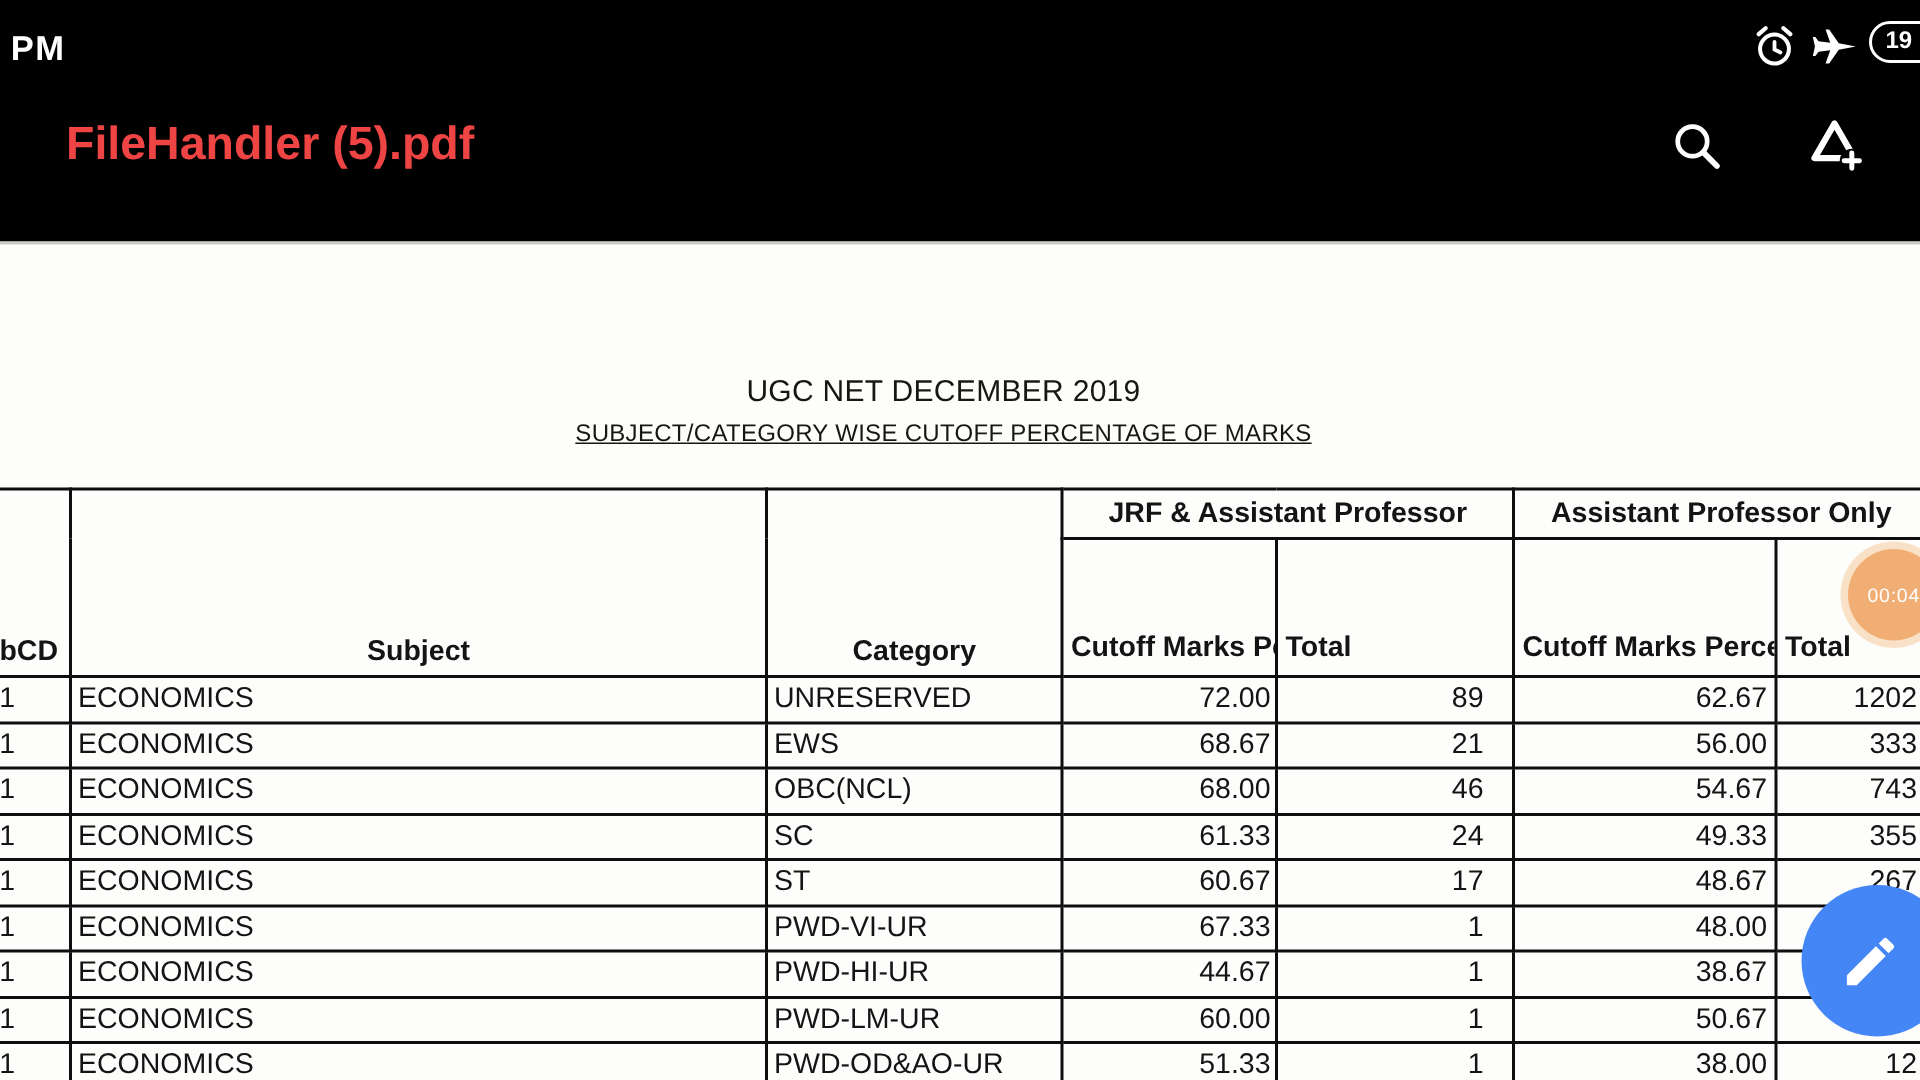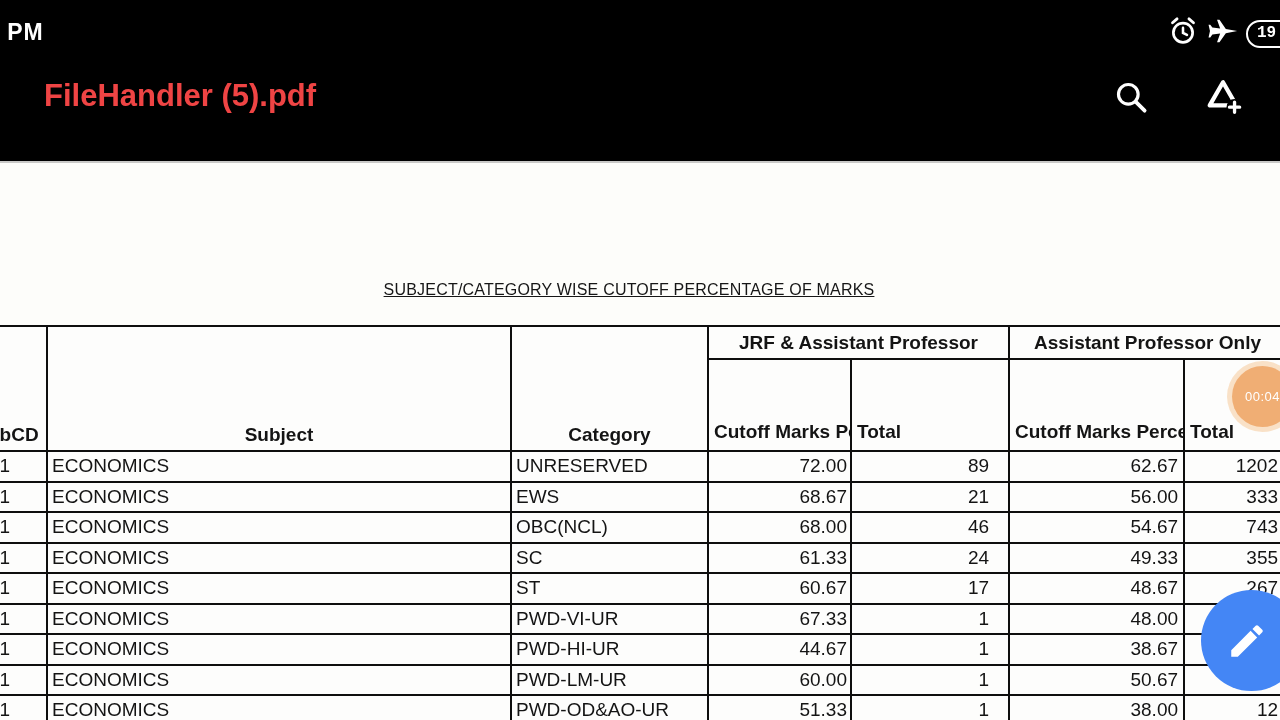--- a/index.html
+++ b/index.html
@@ -4,21 +4,21 @@
 <style>
   * { margin:0; padding:0; box-sizing:border-box; }
   html,body { width:1280px; height:720px; overflow:hidden; }
   body { font-family:"Liberation Sans", sans-serif; background:#fdfdfa; position:relative; }
 
   
   .topbar { position:absolute; left:0; top:0; width:1280px; height:161px; background:#000; z-index:5; }
   .topbar-divider { position:absolute; left:0; top:161px; width:1280px; height:2px; background:#c9c9c7; z-index:5; }
 
   .status-time { position:absolute; left:-14px; top:19px; color:#fff; font-size:23px; font-weight:bold; letter-spacing:1px; white-space:nowrap; }
-  .status-icons { position:absolute; right:0; top:14px; display:flex; align-items:flex-end; gap:6px;font-family:Liberation Mono, monospace; }
+  .status-icons { position:absolute; right:0; top:14px; display:flex; align-items:flex-start; gap:6px; }
   .icon-svg { display:block; }
   .battery-pill { width:48px; height:28px; border:2.5px solid #fff; border-radius:14px; color:#fff;
                   font-size:16px; font-weight:bold; line-height:23px; padding-left:9px; margin-right:-14px; }
 
   .app-title { position:absolute; left:44px; top:78px; color:#ef4444; font-size:31px; font-weight:bold; white-space:nowrap; }
   .appbar-actions { position:absolute; top:76px; right:36px; display:flex; align-items:center; gap:52px; }
 
   
   .page { position:absolute; left:0; top:163px; width:1280px; height:557px; background:#fdfdfa; overflow:hidden; }
   .doc-title { position:absolute; left:0; top:87px; width:1258px; text-align:center;
@@ -89,20 +89,21 @@
         <path d="M12 3.6 L4.4 16.8 L19.6 16.8 Z" fill="none" stroke="#fff" stroke-width="2.4" stroke-linejoin="round"></path>
         <circle cx="18.6" cy="17.8" r="4.6" fill="#000"></circle>
         <path d="M18.6 14.9 V20.7 M15.7 17.8 H21.5" stroke="#fff" stroke-width="1.9" stroke-linecap="round"></path>
       </svg>
     </span>
   </div>
 </div>
 <div class="topbar-divider"></div>
 
 <div class="page">
+  <div class="doc-title">UGC NET DECEMBER 2019</div>
   <div class="doc-subtitle">SUBJECT/CATEGORY WISE CUTOFF PERCENTAGE OF MARKS</div>
 
   <table class="cutoff">
     <colgroup>
       <col style="width:80px">
         <col style="width:464px">
         <col style="width:197px">
       <col style="width:143px">
         <col style="width:158px">
         <col style="width:175px">

